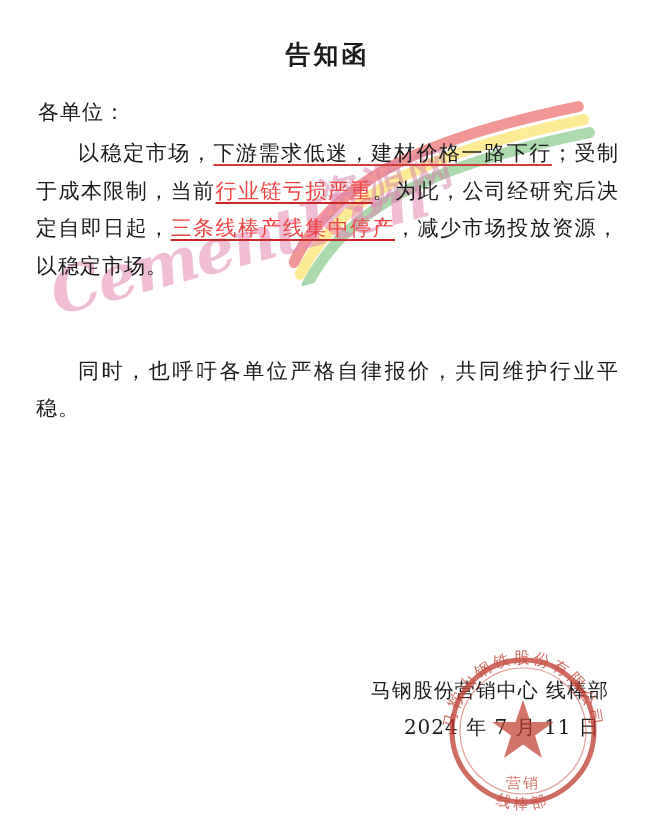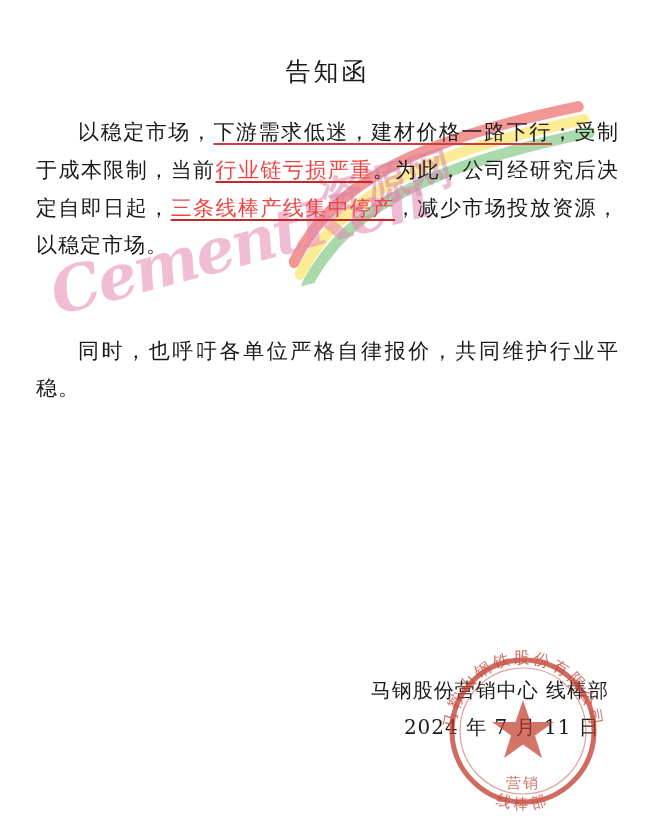--- a/index.html
+++ b/index.html
@@ -73,23 +73,23 @@
   
   .page {
     position: relative;
     z-index: 3;
     padding: 30px 36px 0 36px;
     box-sizing: border-box;
   }
   .doc-title {
     text-align: center;
     font-size: 25px;
-    font-weight: normal;
+    font-weight: bold;
     letter-spacing: 3px;
-    margin: 25px 0 26px 0;
+    margin: 8px 0 26px 0;
     font-family: "DejaVu Serif", "Liberation Serif", serif;
   }
   .salutation {
     font-size: 21px;
     line-height: 1.5;
     margin: 0 0 6px 2px;
     letter-spacing: 1px;
   }
   .para {
     font-size: 21px;
@@ -156,20 +156,21 @@
       <path d="M5 95 C 60 30, 150 8, 320 18" stroke="rgba(229,57,53,0.55)" stroke-width="11" fill="none" stroke-linecap="round"></path>
       <path d="M8 108 C 64 45, 152 22, 322 32" stroke="rgba(253,216,53,0.55)" stroke-width="11" fill="none" stroke-linecap="round"></path>
       <path d="M12 120 C 68 58, 156 36, 324 46" stroke="rgba(76,175,80,0.5)" stroke-width="11" fill="none" stroke-linecap="round"></path>
     </svg>
     <div class="wm-text-cn">资源网</div>
     <div class="wm-text-en">CementKen</div>
   </div>
 
   <div class="page">
     <div class="doc-title">告知函</div>
+    <div class="salutation">各单位：</div>
     <p class="para" id="para-1"><span>以稳定市场，</span><span class="u-red">下游需求低迷，建材价格一路下行</span><span>；受制于成本限制，当前</span><span class="u-red-strong">行业链亏损严重</span><span>。为此，公司经研究后决定自即日起，</span><span class="u-red-strong">三条线棒产线集中停产</span><span>，减少市场投放资源，以稳定市场。</span></p>
     <p class="para second" id="para-2"><span>同时，也呼吁各单位严格自律报价，共同维护行业平稳。</span></p>
   </div>
 
   <div class="signature">
     <div>马钢股份营销中心 线棒部</div>
     <div class="sig-date">2024 年 7 月 11 日</div>
   </div>
 
   <div class="seal">

